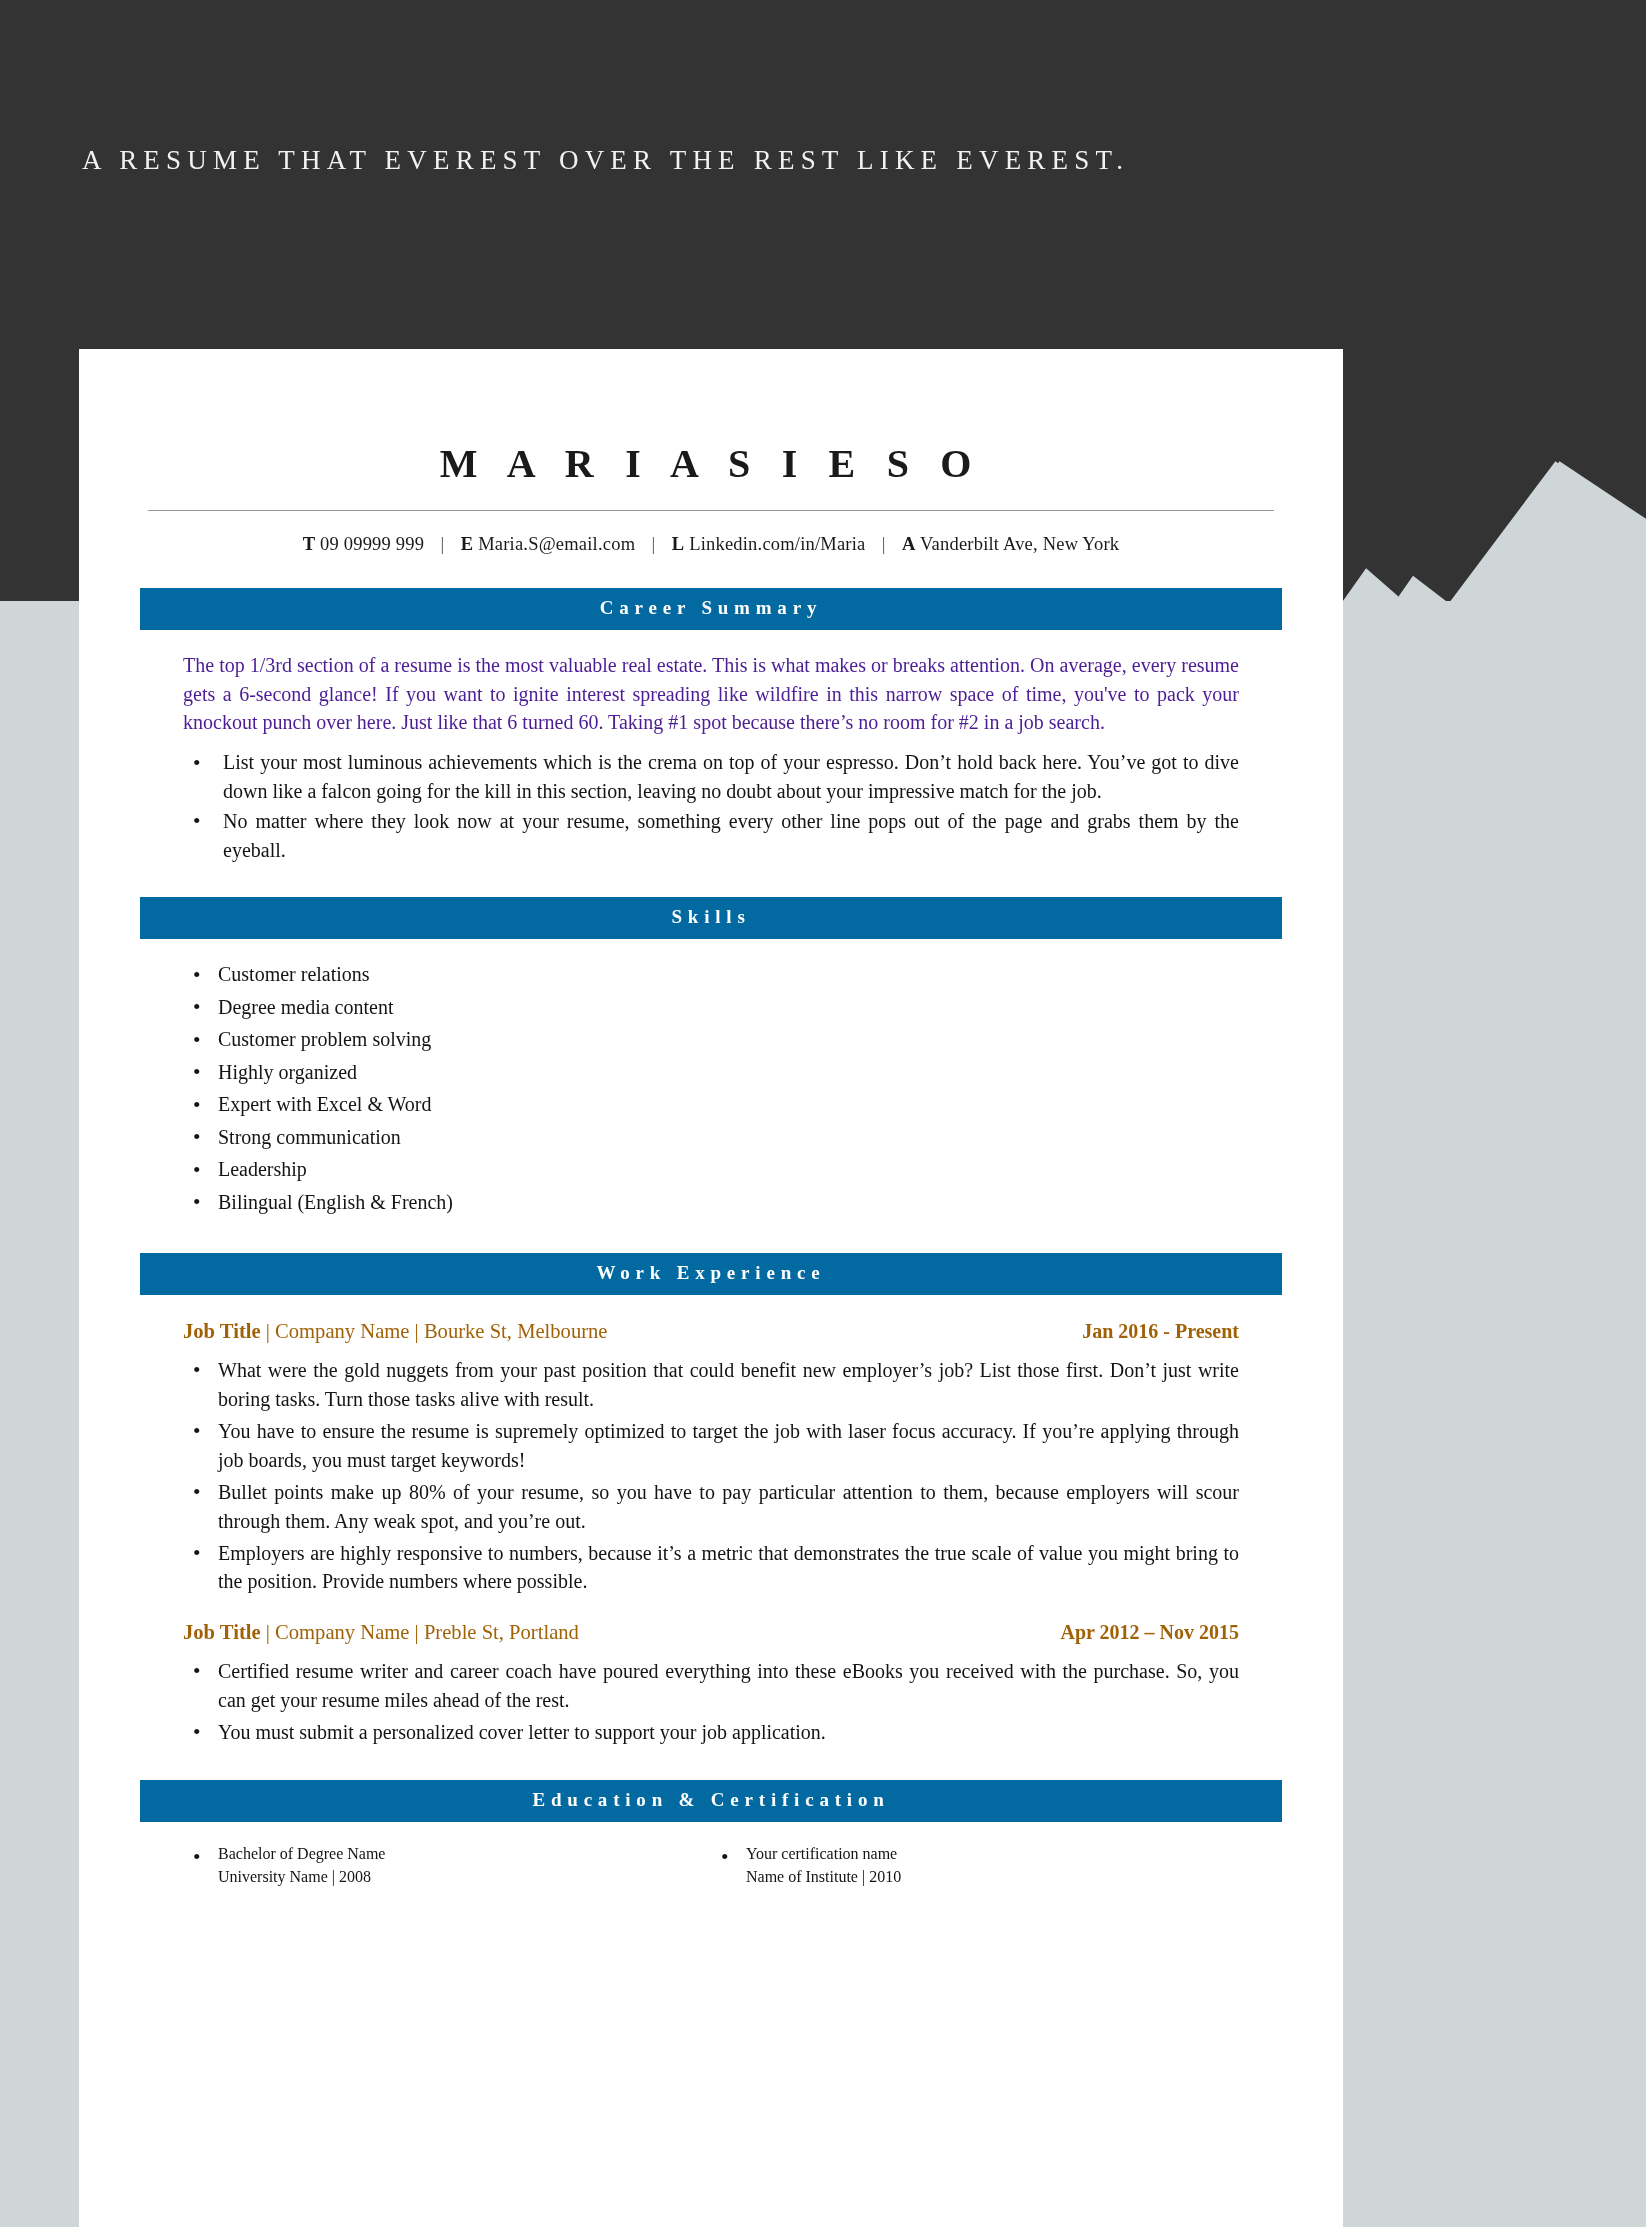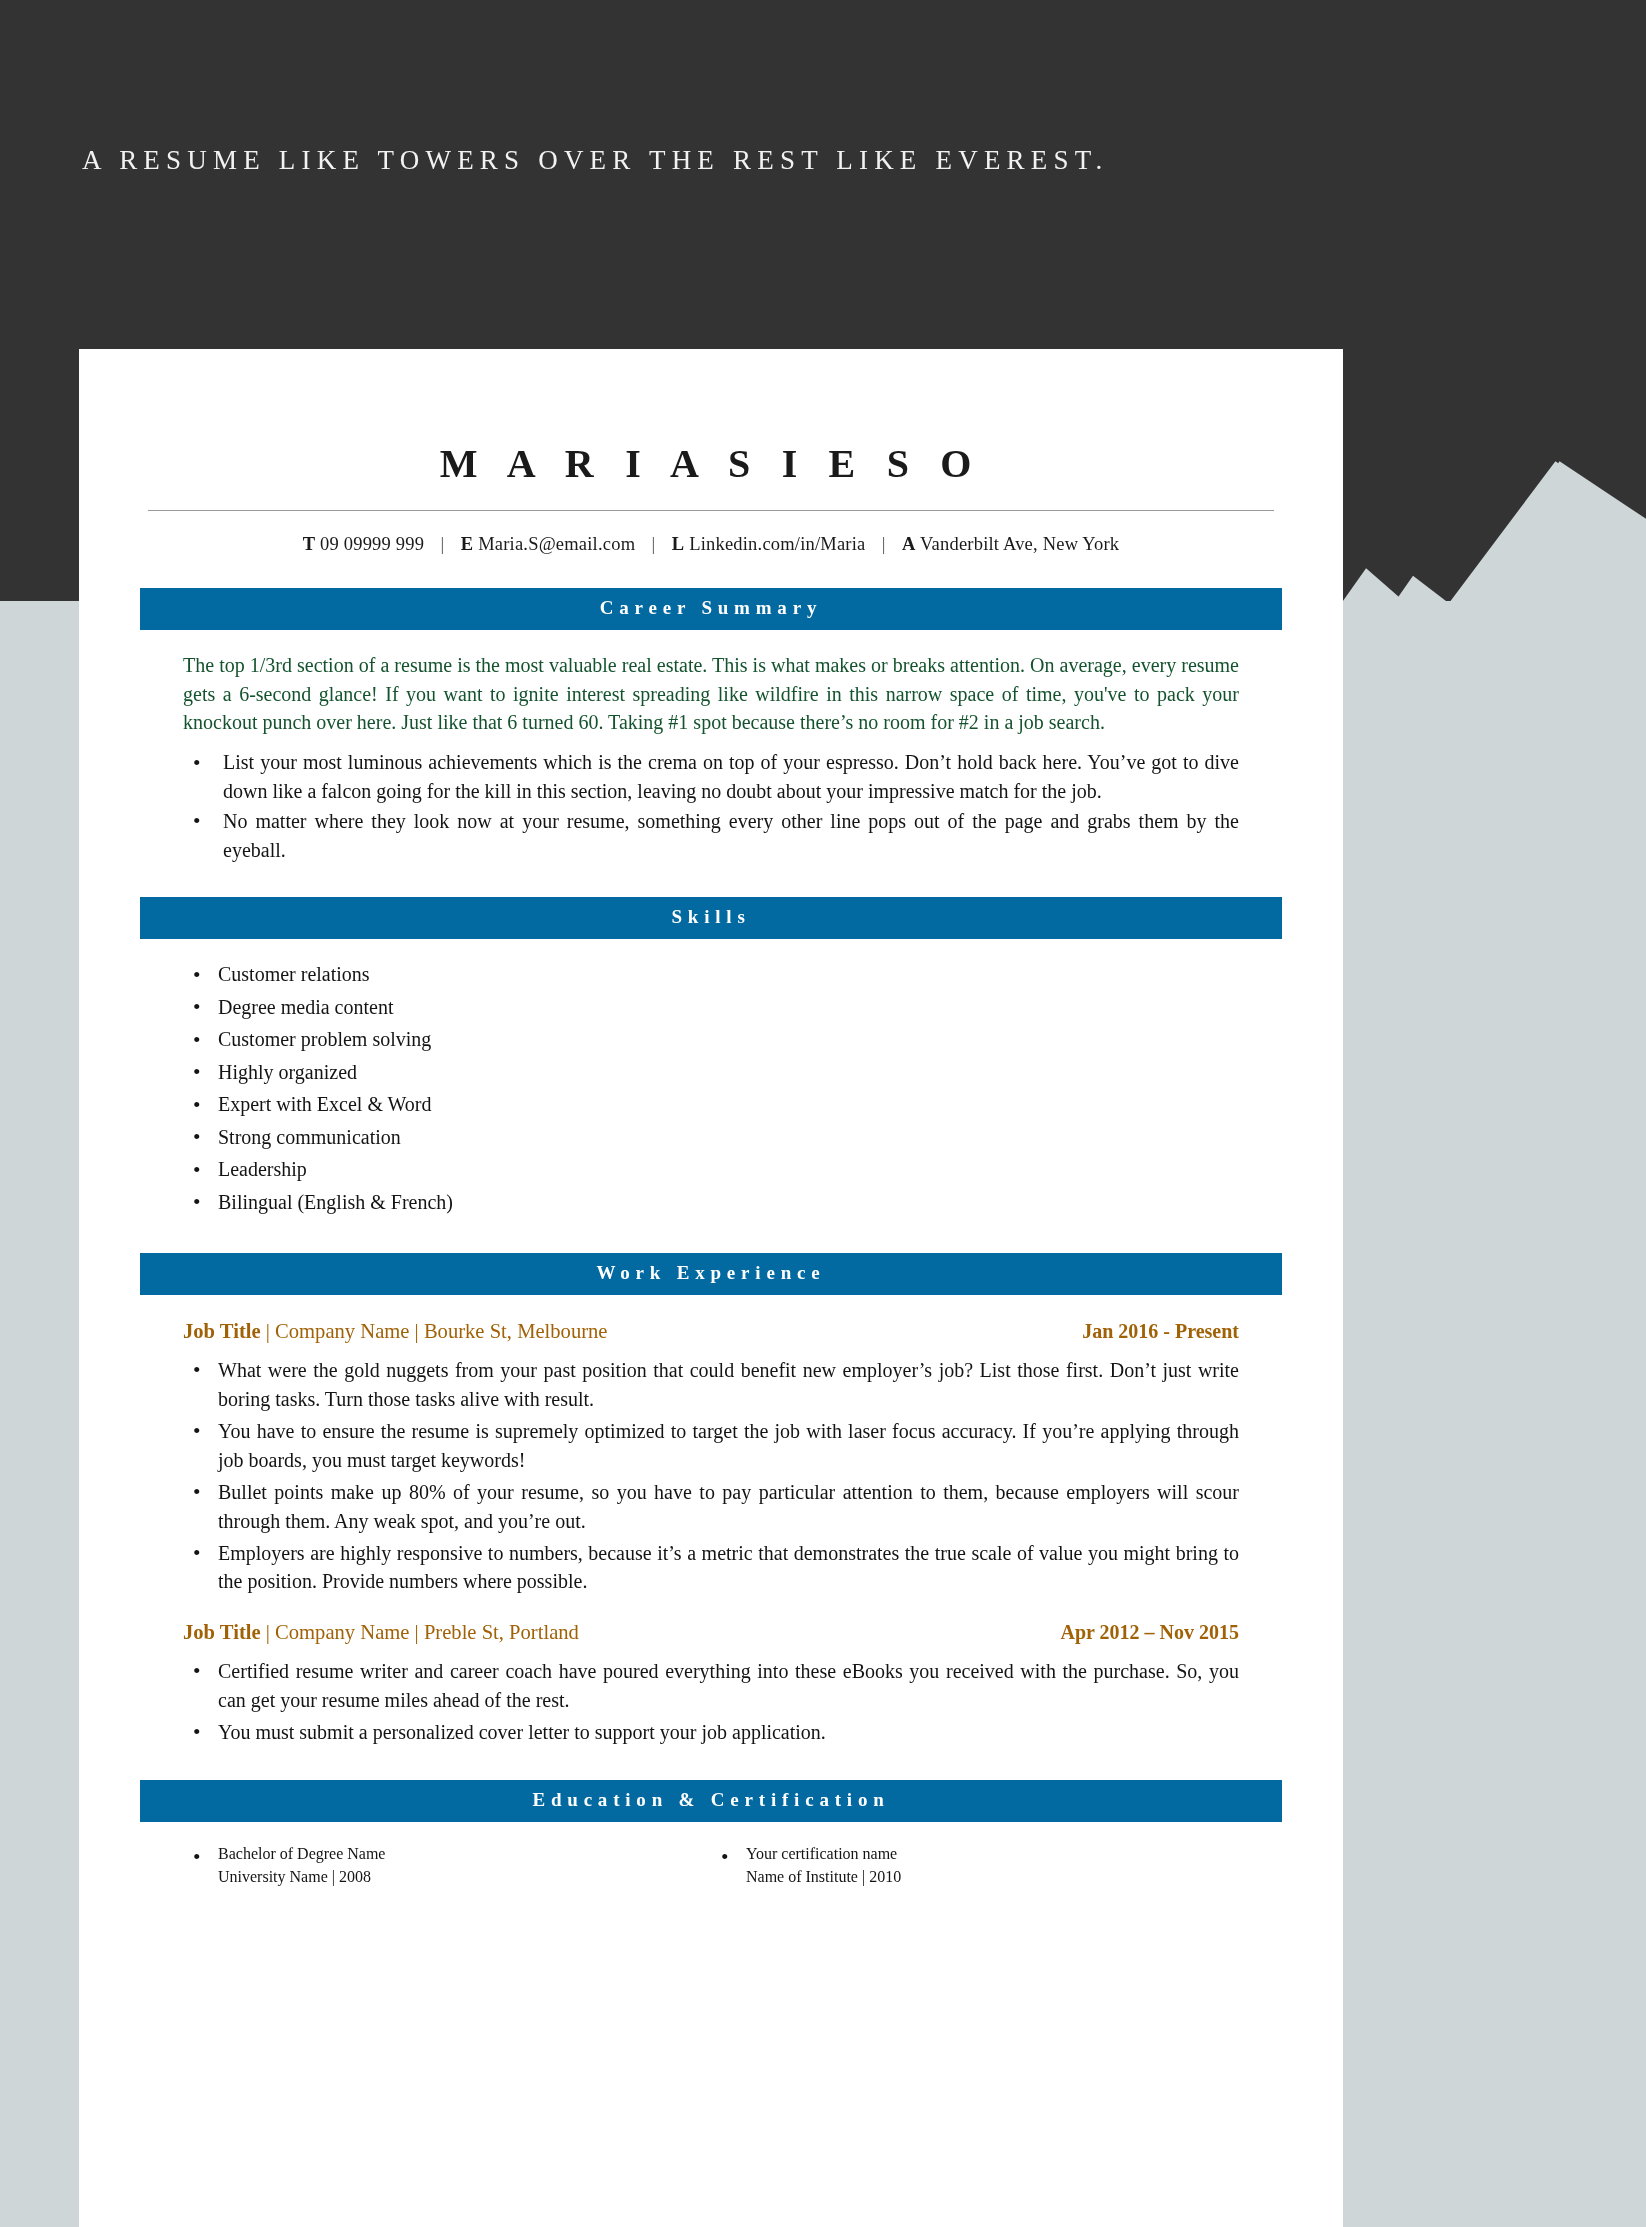--- a/index.html
+++ b/index.html
@@ -103,21 +103,21 @@
     letter-spacing: 5.8px;
     font-weight: bold;
     padding: 9px 0 10.7px 0;
     margin-top: 33px;
     font-family: "Liberation Serif", serif;
   }
 
   .para {
     font-size: 20px;
     line-height: 1.43;
-    color: #14532d;
+    color: #4c1d95;
     text-align: justify;
     margin: 21.4px 43px 0 43px;
   }
 
   ul.bullets {
     margin: 11.5px 43px 0 43px;
     padding-left: 35px;
     list-style: none;
   }
   ul.bullets > li {
@@ -253,21 +253,21 @@
   <div class="bg-mountain">
     <svg width="741" height="445" viewBox="0 0 900 540" aria-hidden="true">
       <polygon points="900,540 900,80 790,0 640,200 560,130 440,300 360,260 180,540" fill="#ced6d8"></polygon>
       <polygon points="790,0 900,80 900,540 520,540" fill="#ffffff" opacity="0"></polygon>
       <path d="M 900 540 L 900 78 L 788 0 L 660 176 L 612 140 L 500 300 L 420 250 L 240 540 Z" fill="none" stroke="none"></path>
       <polygon points="900,70 795,0 665,176 617,139 505,300 425,250 245,540 900,540" fill="#ced6d8"></polygon>
       <polygon points="900,66 797,-4 700,126 760,170 830,120 900,180" fill="#ffffff" opacity="0"></polygon>
     </svg>
   </div>
 
-  <div class="tagline">A RESUME LIKE TOWERS OVER THE REST LIKE EVEREST.</div>
+  <div class="tagline">A RESUME THAT EVEREST OVER THE REST LIKE EVEREST.</div>
 </div>
 
 <div class="sheet">
   <div class="sheet-inner">
 
     <div class="name">M A R I A   S I E S O</div>
     <div class="name-rule"></div>
 
     <div class="contact-line">
       <span class="k">T</span>

